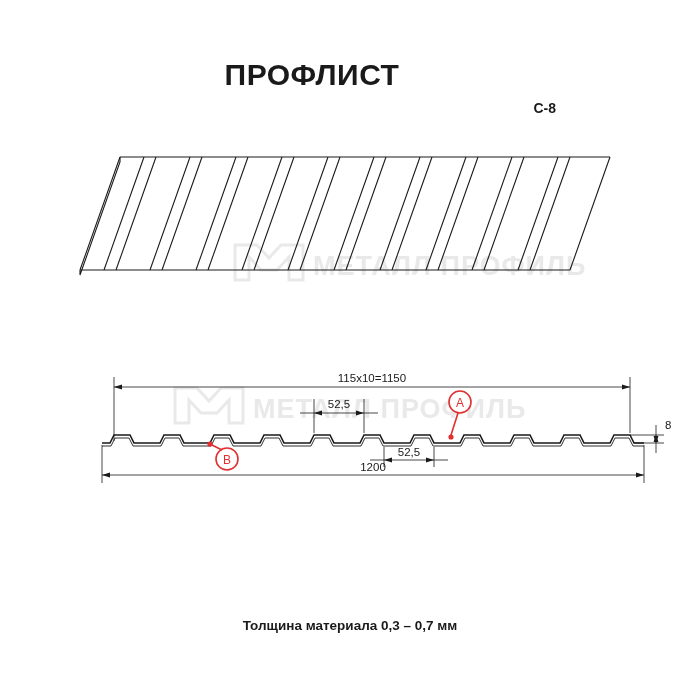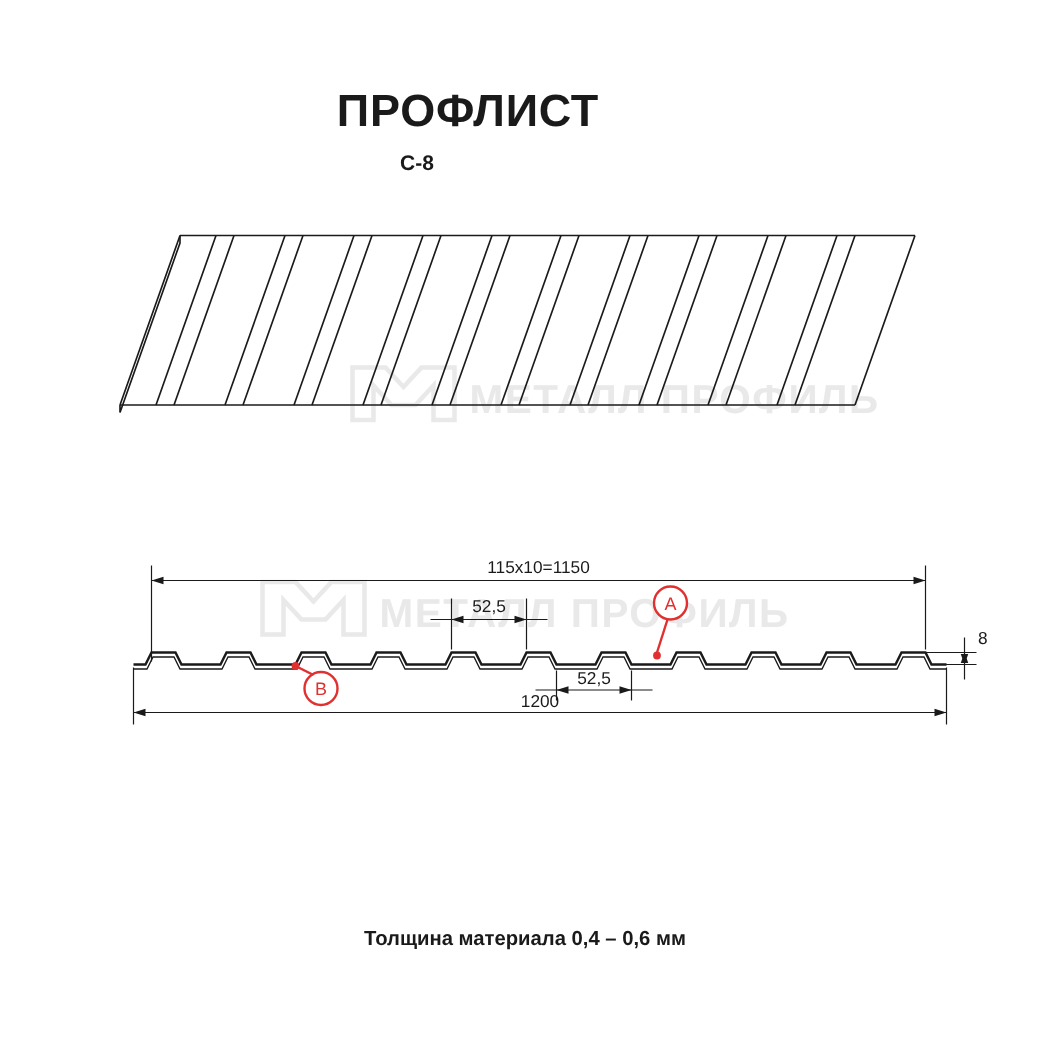--- a/index.html
+++ b/index.html
@@ -30,21 +30,21 @@
     font-size: 30px;
     font-weight: bold;
     letter-spacing: 0.5px;
     color: #1a1a1a;
   }
   .subtitle {
     position: absolute;
     left: 0;
     top: 100px;
     width: 556px;
-    text-align: center;
+    text-align: right;
     font-size: 14px;
     font-weight: bold;
     color: #1a1a1a;
   }
   .footnote {
     position: absolute;
     left: 0;
     top: 618px;
     width: 700px;
     text-align: center;
@@ -54,21 +54,21 @@
   }
   .iso-wrap {
     position: absolute;
     left: 60px;
     top: 135px;
     width: 580px;
     height: 175px;
   }
   .section-wrap {
     position: absolute;
-    left: 59px;
+    left: 72px;
     top: 355px;
     width: 600px;
     height: 150px;
   }
   .watermark {
     position: absolute;
     pointer-events: none;
     opacity: 1;
   }
   svg { display: block; overflow: visible; }
@@ -232,15 +232,15 @@
       <g>
         <circle cx="155" cy="104" r="11" fill="#ffffff" stroke="#e03030" stroke-width="1.6"></circle>
         <text x="155" y="108.5" font-size="12" text-anchor="middle" fill="#e03030">B</text>
         <path d="M150 95 L140 90" stroke="#e03030" stroke-width="1.6" fill="none"></path>
         <circle cx="138" cy="89" r="2.6" fill="#e03030"></circle>
       </g>
 
     </svg>
   </div>
 
-  <div class="footnote">Толщина материала 0,4 – 0,6 мм</div>
+  <div class="footnote">Толщина материала 0,3 – 0,7 мм</div>
 
 </div>
 
 </body></html>

